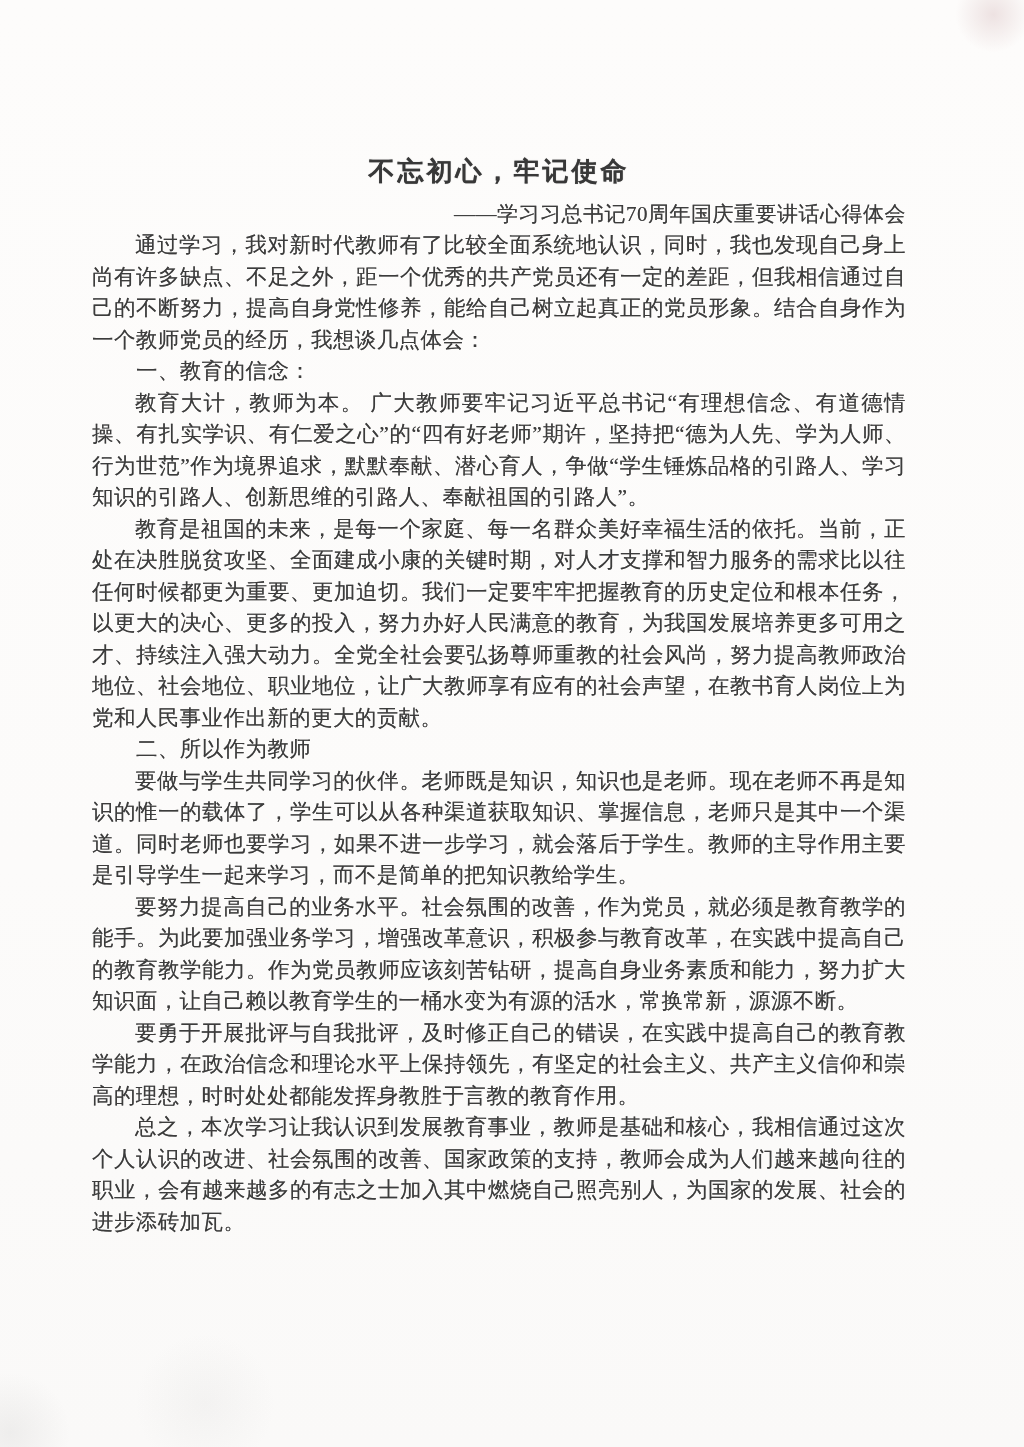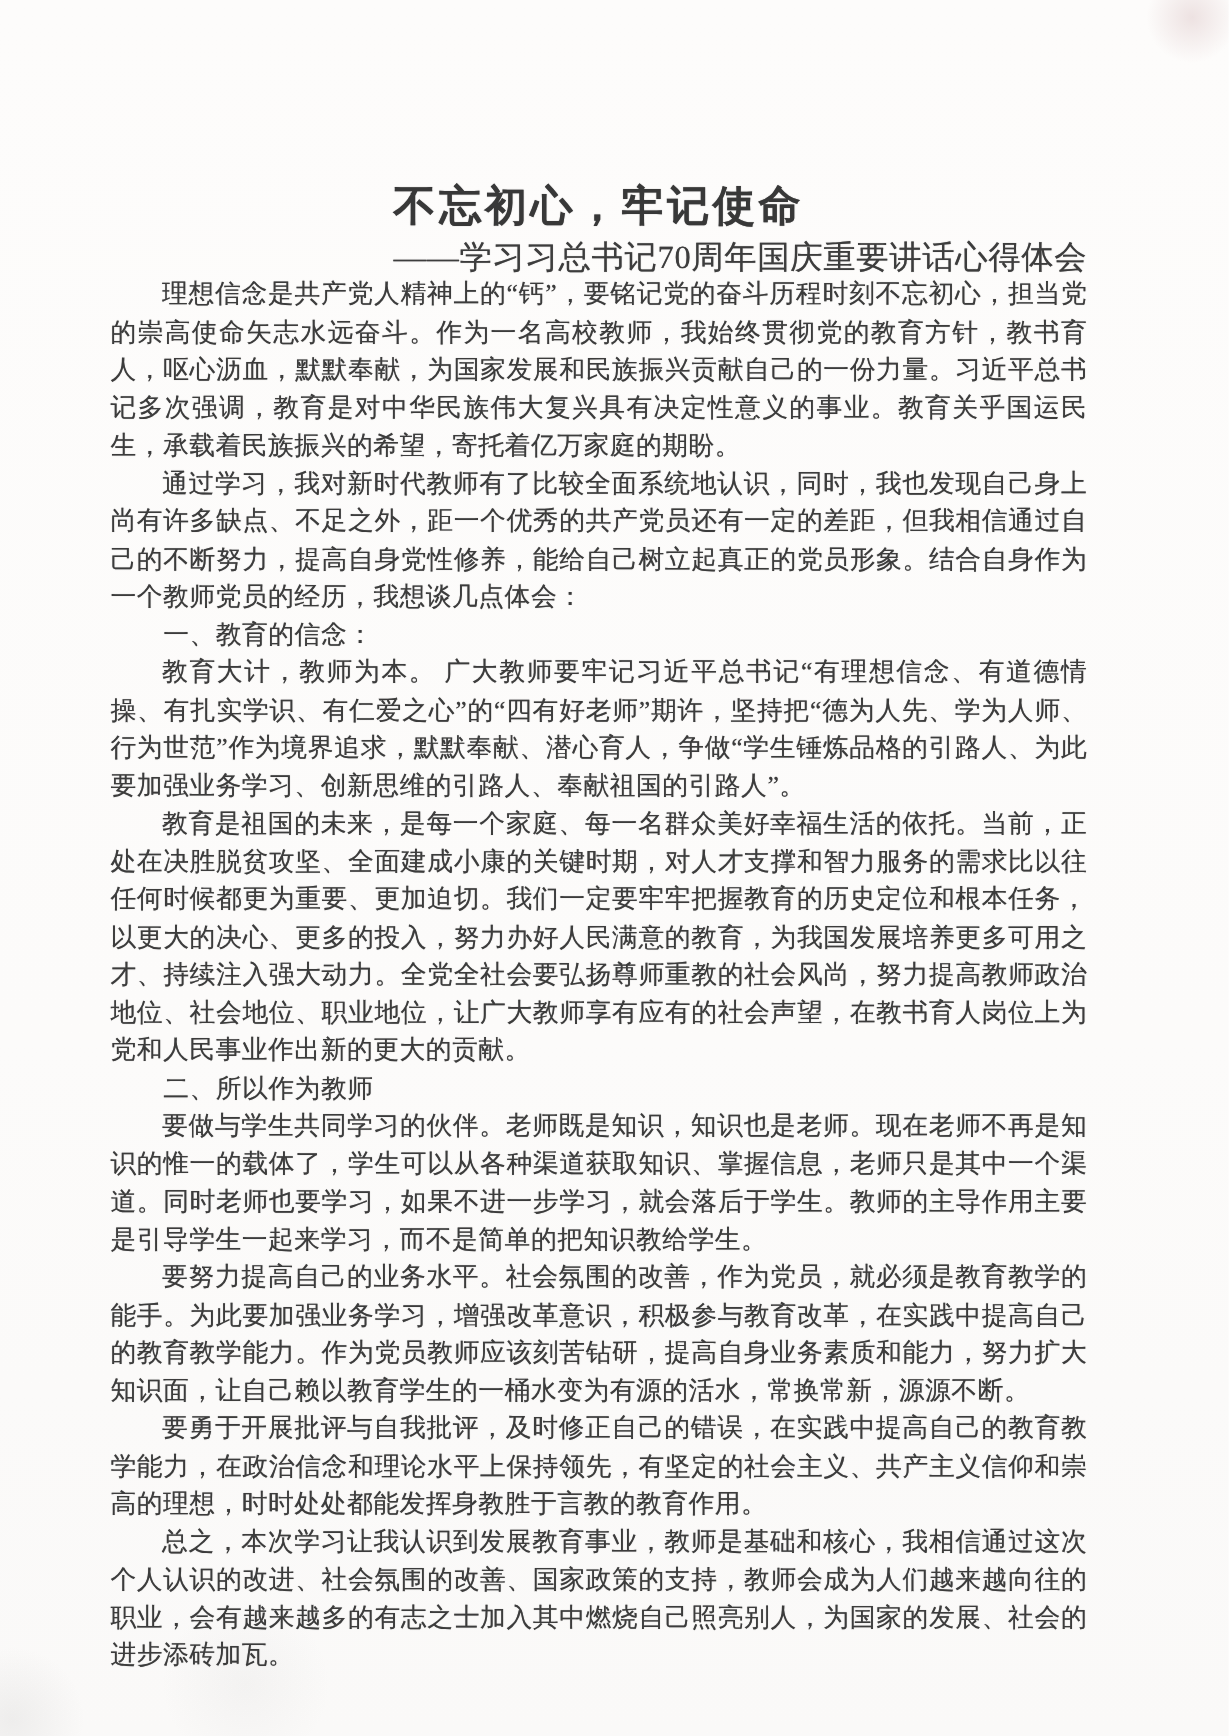--- a/index.html
+++ b/index.html
@@ -22,31 +22,31 @@
     color: #3a3a3a;
   }
   .content {
     position: absolute;
     left: 92px;
     top: 150px;
     width: 814px;
   }
   .doc-title {
     margin: 0;
-    font-size: 35px;
+    font-size: 26px;
     font-weight: 600;
     line-height: 44px;
     text-align: center;
     letter-spacing: 3px;
     color: #383838;
     text-shadow: 0 0 0.7px rgba(56,56,56,0.75);
   }
   .doc-subtitle {
     margin: 4px 0 0 0;
-    font-size: 27px;
+    font-size: 21px;
     line-height: 32px;
     text-align: right;
     letter-spacing: 0.5px;
     color: #3d3d3d;
     text-shadow: 0 0 0.6px rgba(60,60,60,0.7);
   }
   .doc-author {
     margin: 0 0 2px 0;
     font-size: 21px;
     line-height: 30px;
@@ -78,24 +78,23 @@
 
 <div class="page">
   <div class="content">
 
     <h1 class="doc-title">不忘初心，牢记使命</h1>
 
     <p class="doc-subtitle">——学习习总书记70周年国庆重要讲话心得体会</p>
 
 
     <div class="body-text">
-      <p class="indent">理想信念是共产党人精神上的“钙”，要铭记党的奋斗历程时刻不忘初心，担当党的崇高使命矢志水远奋斗。作为一名高校教师，我始终贯彻党的教育方针，教书育人，呕心沥血，默默奉献，为国家发展和民族振兴贡献自己的一份力量。习近平总书记多次强调，教育是对中华民族伟大复兴具有决定性意义的事业。教育关乎国运民生，承载着民族振兴的希望，寄托着亿万家庭的期盼。</p>
       <p class="indent">通过学习，我对新时代教师有了比较全面系统地认识，同时，我也发现自己身上尚有许多缺点、不足之外，距一个优秀的共产党员还有一定的差距，但我相信通过自己的不断努力，提高自身党性修养，能给自己树立起真正的党员形象。结合自身作为一个教师党员的经历，我想谈几点体会：</p>
       <p class="heading">一、教育的信念：</p>
-      <p class="indent">教育大计，教师为本。 广大教师要牢记习近平总书记“有理想信念、有道德情操、有扎实学识、有仁爱之心”的“四有好老师”期许，坚持把“德为人先、学为人师、行为世范”作为境界追求，默默奉献、潜心育人，争做“学生锤炼品格的引路人、为此要加强业务学习、创新思维的引路人、奉献祖国的引路人”。</p>
+      <p class="indent">教育大计，教师为本。 广大教师要牢记习近平总书记“有理想信念、有道德情操、有扎实学识、有仁爱之心”的“四有好老师”期许，坚持把“德为人先、学为人师、行为世范”作为境界追求，默默奉献、潜心育人，争做“学生锤炼品格的引路人、学习知识的引路人、创新思维的引路人、奉献祖国的引路人”。</p>
       <p class="indent">教育是祖国的未来，是每一个家庭、每一名群众美好幸福生活的依托。当前，正处在决胜脱贫攻坚、全面建成小康的关键时期，对人才支撑和智力服务的需求比以往任何时候都更为重要、更加迫切。我们一定要牢牢把握教育的历史定位和根本任务，以更大的决心、更多的投入，努力办好人民满意的教育，为我国发展培养更多可用之才、持续注入强大动力。全党全社会要弘扬尊师重教的社会风尚，努力提高教师政治地位、社会地位、职业地位，让广大教师享有应有的社会声望，在教书育人岗位上为党和人民事业作出新的更大的贡献。</p>
       <p class="heading">二、所以作为教师</p>
       <p class="indent">要做与学生共同学习的伙伴。老师既是知识，知识也是老师。现在老师不再是知识的惟一的载体了，学生可以从各种渠道获取知识、掌握信息，老师只是其中一个渠道。同时老师也要学习，如果不进一步学习，就会落后于学生。教师的主导作用主要是引导学生一起来学习，而不是简单的把知识教给学生。</p>
       <p class="indent">要努力提高自己的业务水平。社会氛围的改善，作为党员，就必须是教育教学的能手。为此要加强业务学习，增强改革意识，积极参与教育改革，在实践中提高自己的教育教学能力。作为党员教师应该刻苦钻研，提高自身业务素质和能力，努力扩大知识面，让自己赖以教育学生的一桶水变为有源的活水，常换常新，源源不断。</p>
       <p class="indent">要勇于开展批评与自我批评，及时修正自己的错误，在实践中提高自己的教育教学能力，在政治信念和理论水平上保持领先，有坚定的社会主义、共产主义信仰和崇高的理想，时时处处都能发挥身教胜于言教的教育作用。</p>
       <p class="indent">总之，本次学习让我认识到发展教育事业，教师是基础和核心，我相信通过这次个人认识的改进、社会氛围的改善、国家政策的支持，教师会成为人们越来越向往的职业，会有越来越多的有志之士加入其中燃烧自己照亮别人，为国家的发展、社会的进步添砖加瓦。</p>
     </div>
 
   </div>
 </div>

